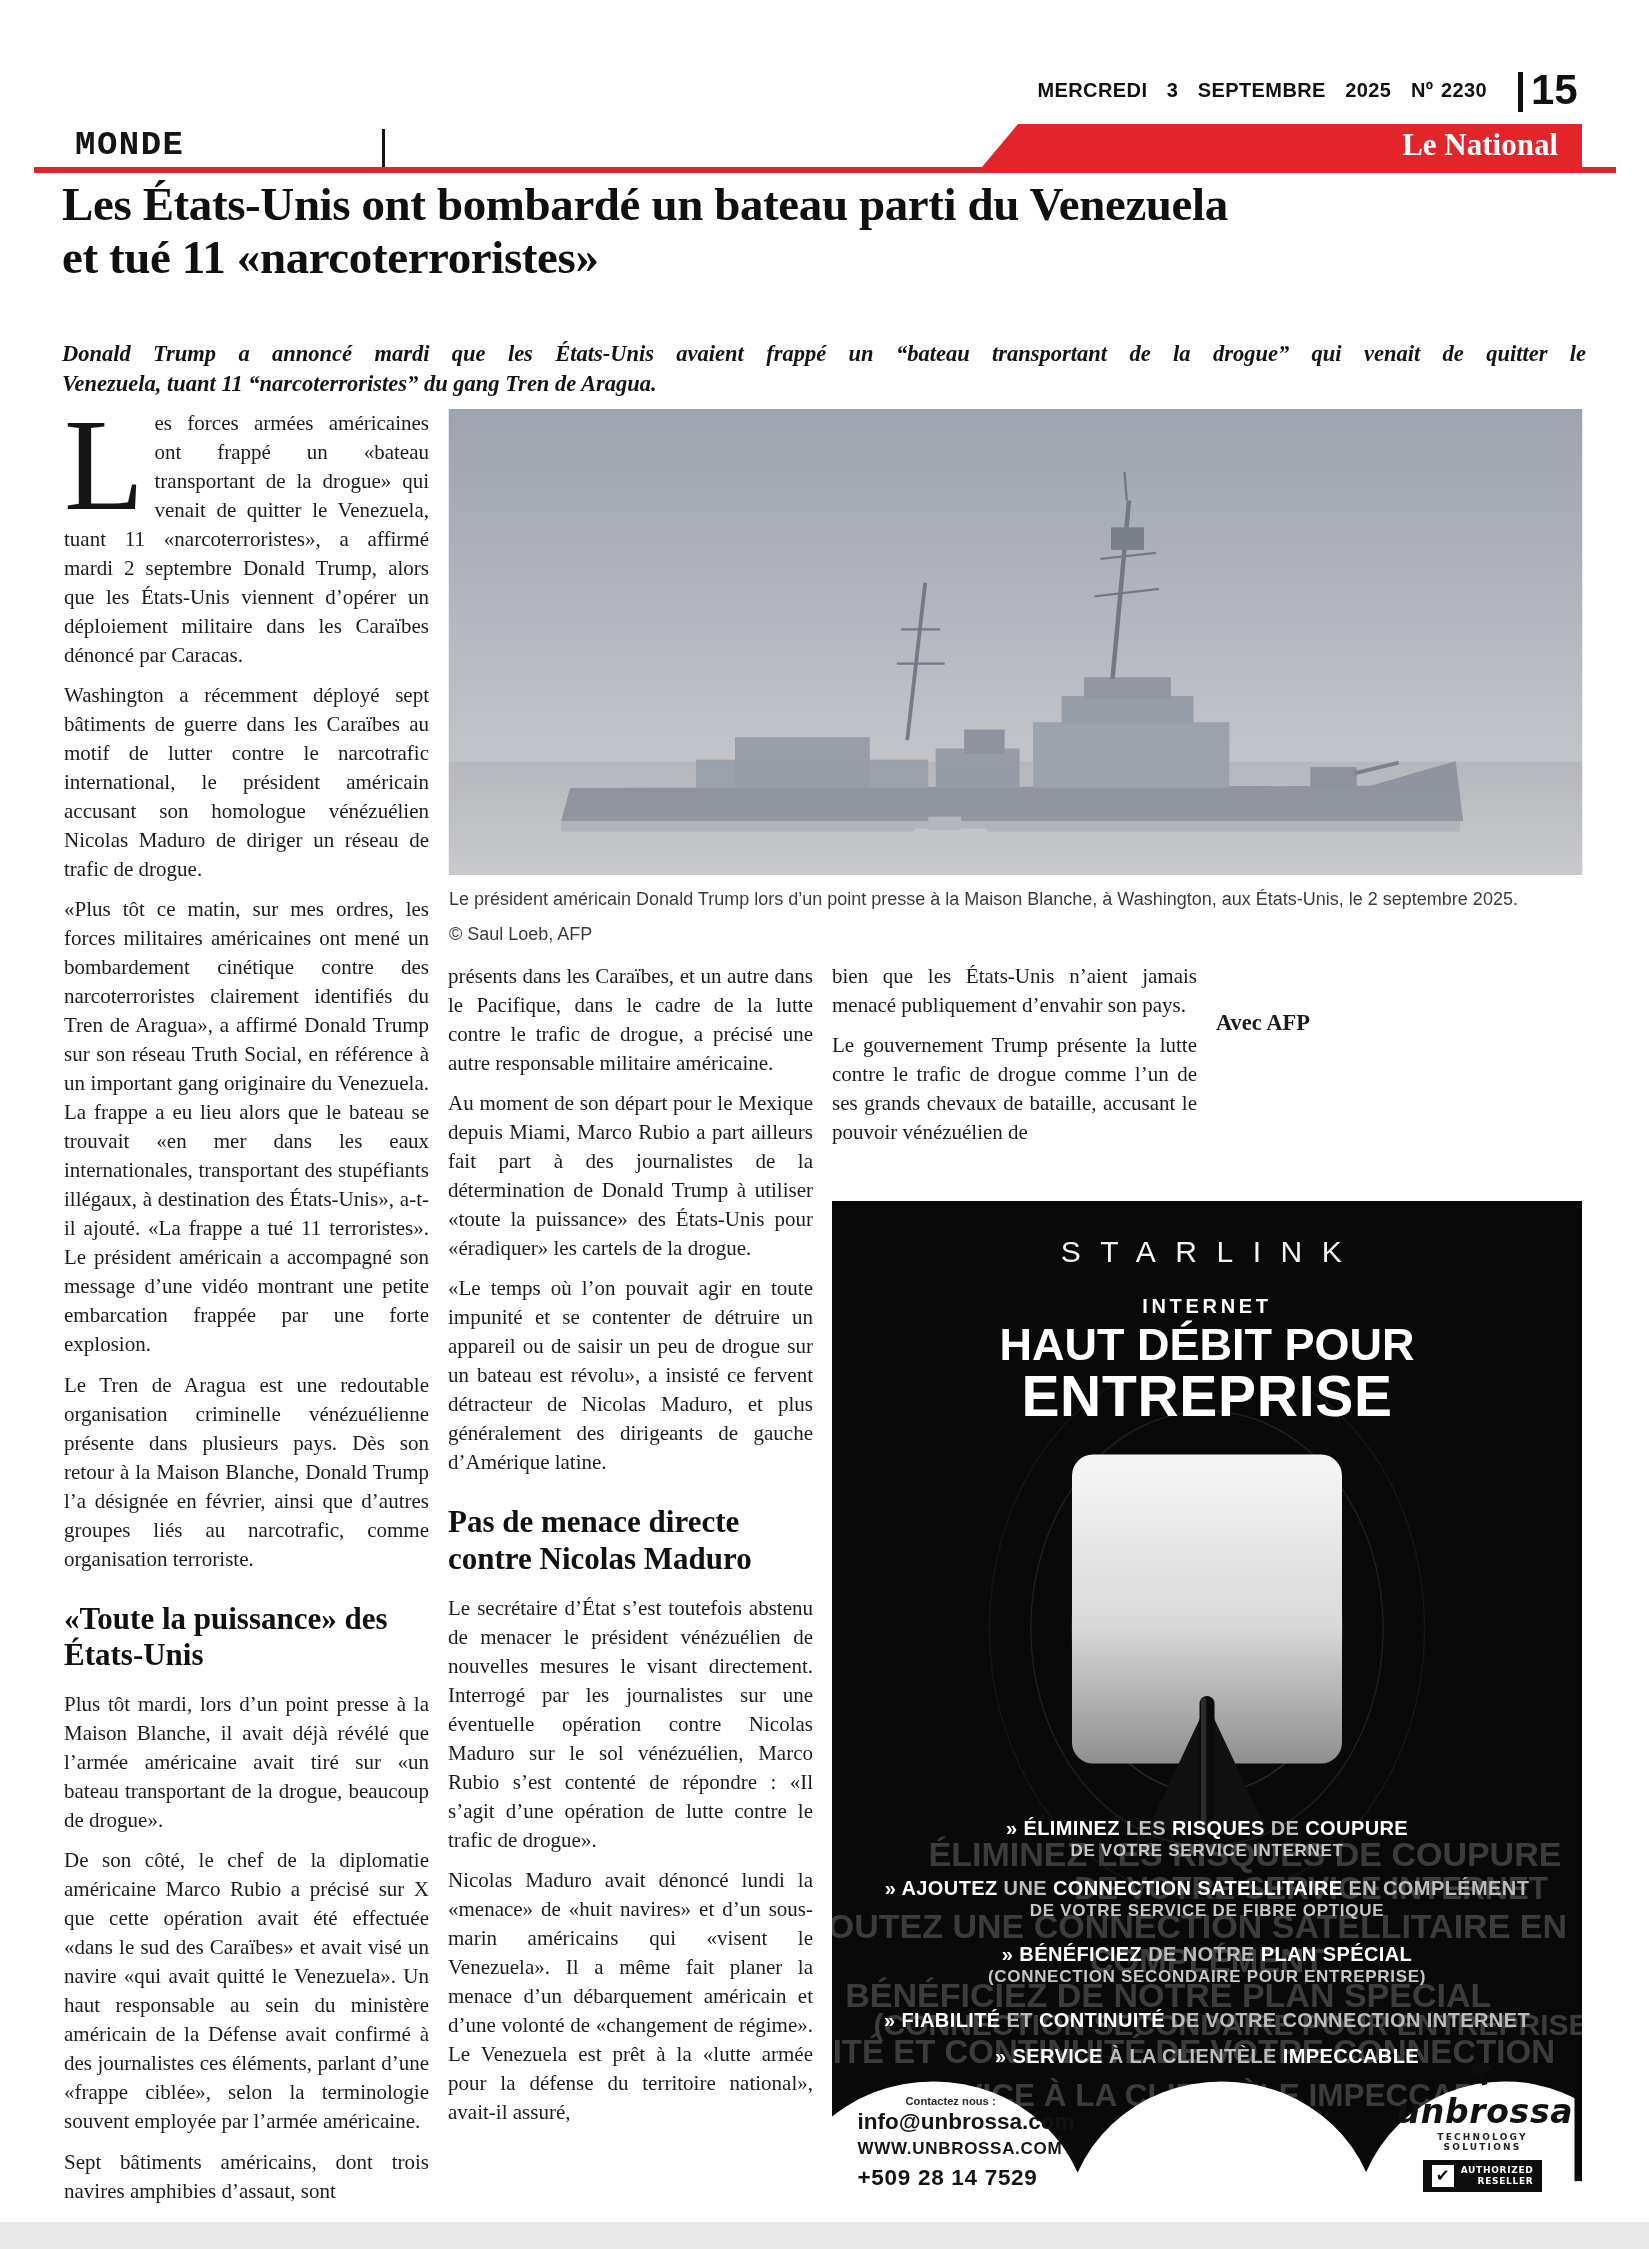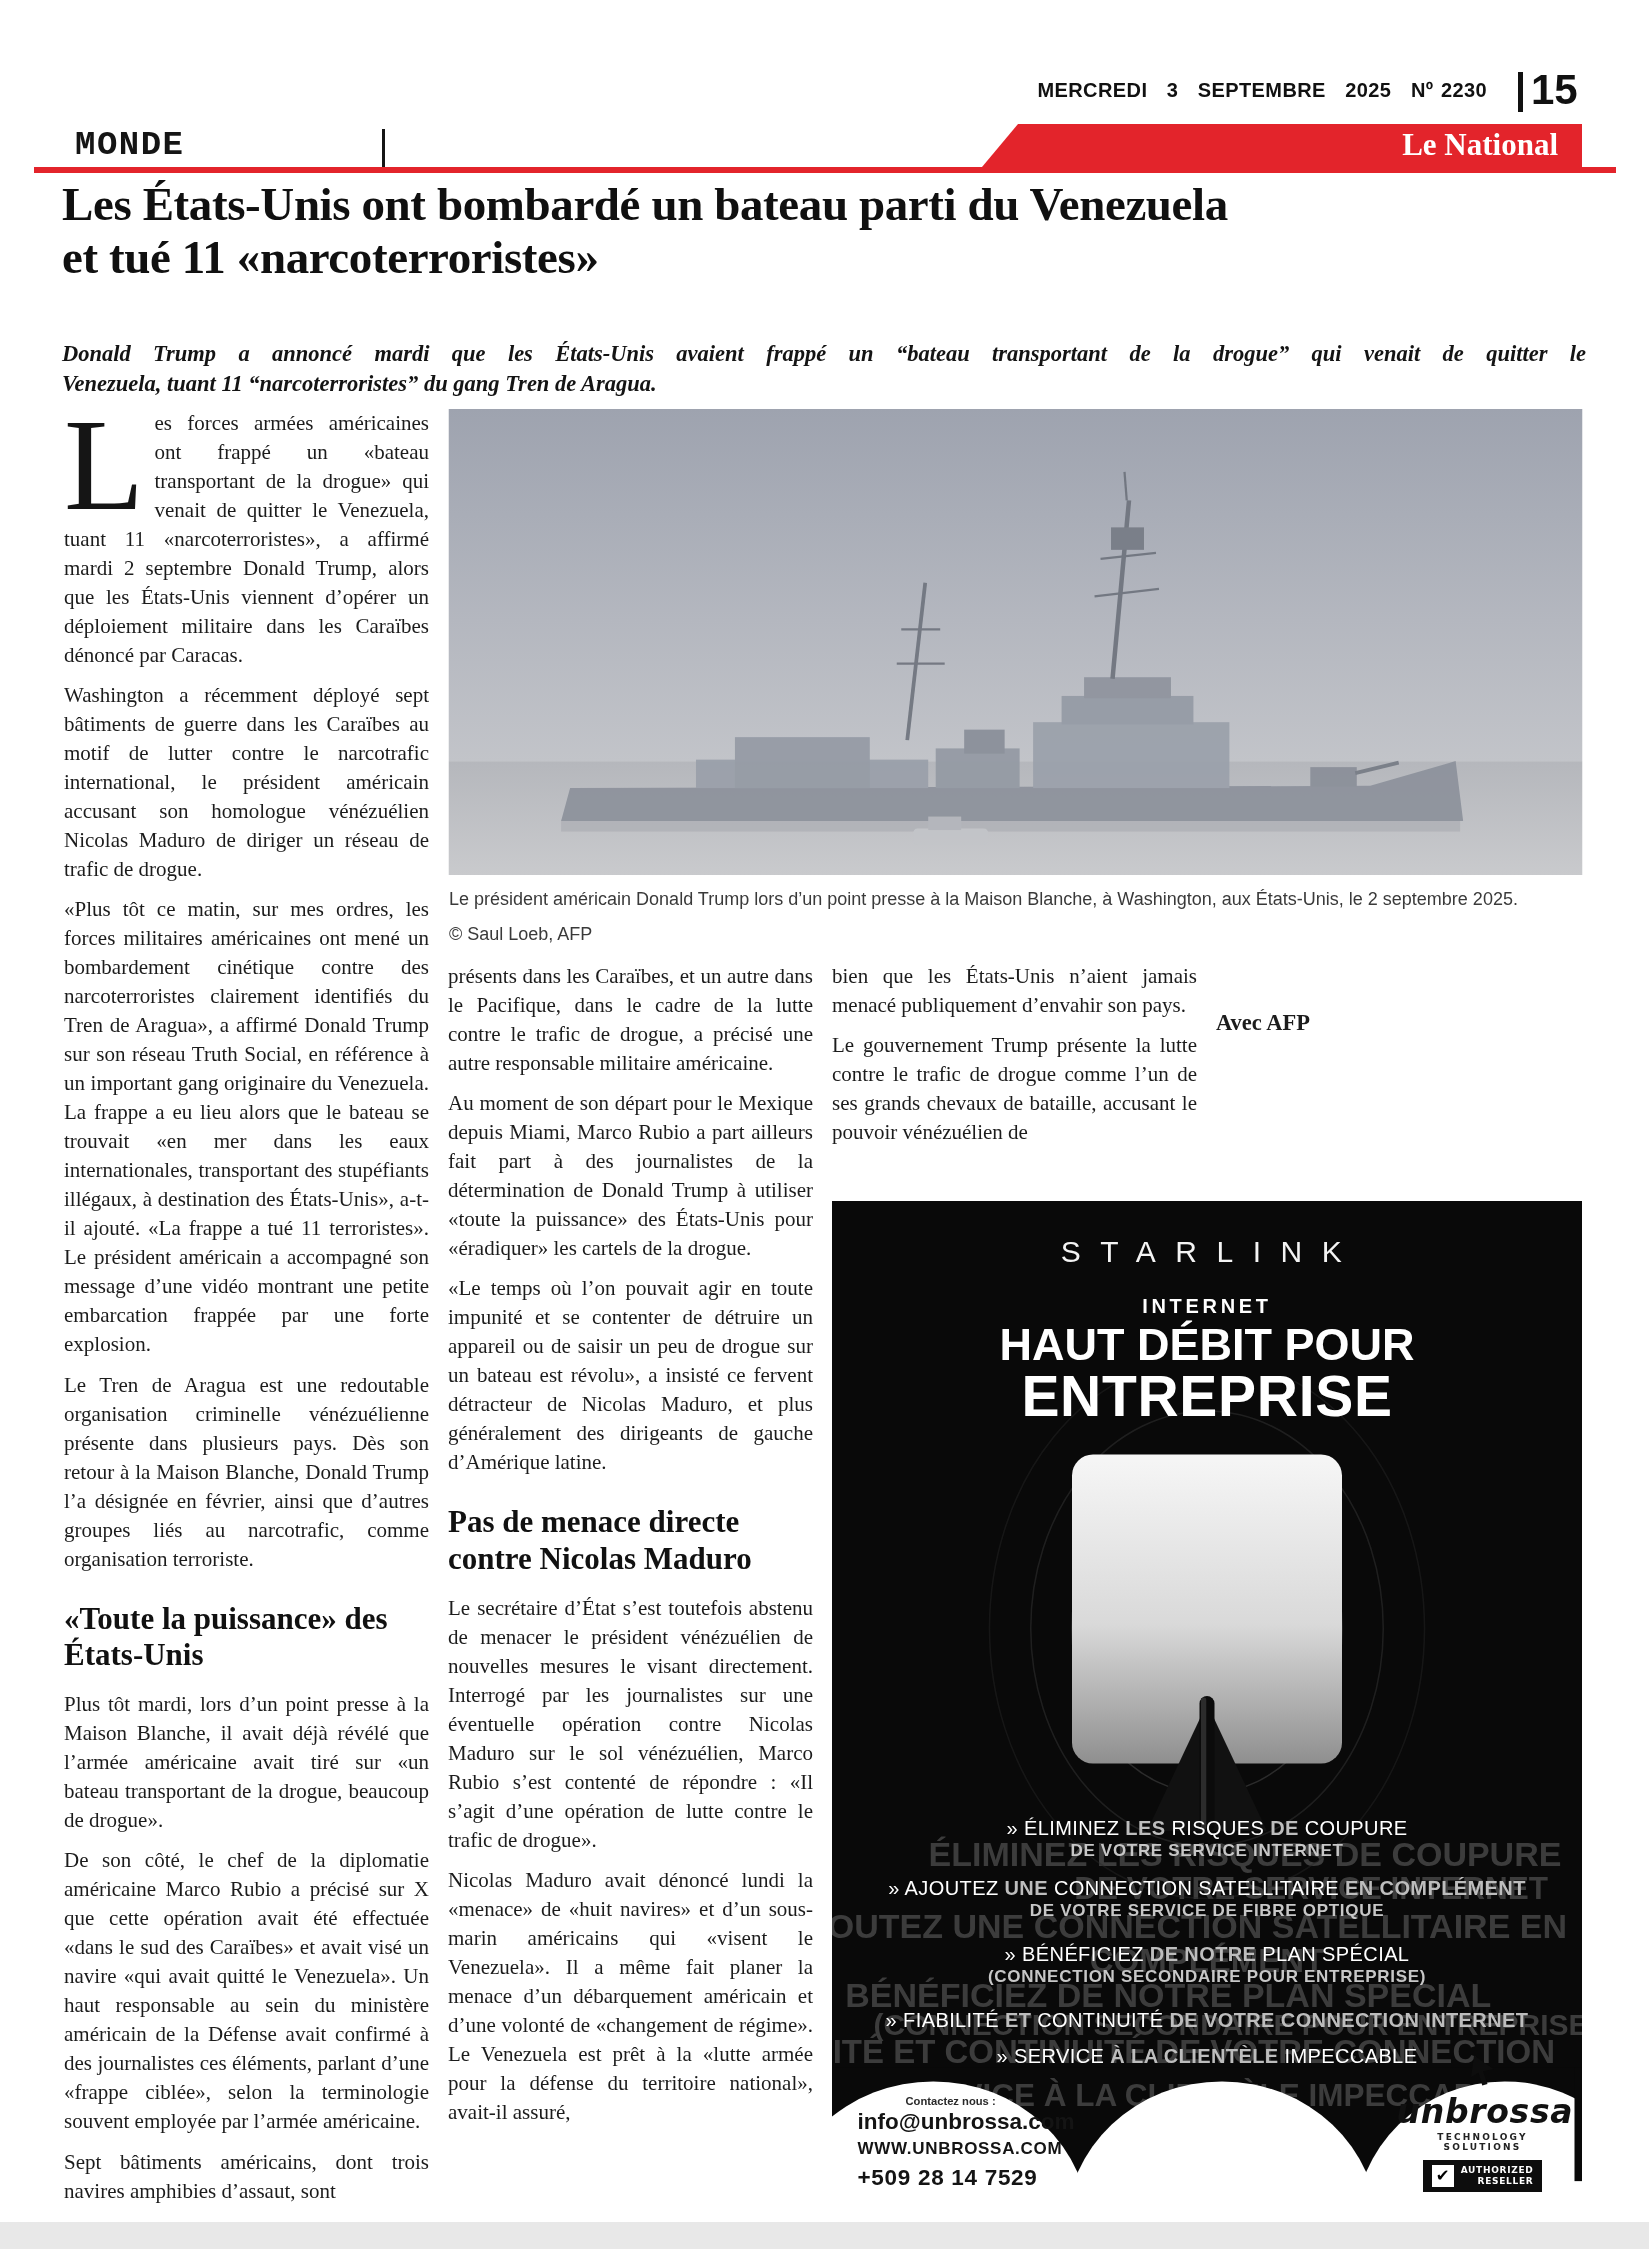--- a/index.html
+++ b/index.html
@@ -66,21 +66,21 @@
   .g1{top:669px;font-size:31.5px;transform:translateX(-28%);}
   .g2{top:706px;font-size:34px;transform:translateX(-54%);}
   .g3{top:741px;font-size:33px;transform:translateX(-50%);}
   .g4{top:775px;font-size:34px;transform:translateX(-56%);}
   .g5{top:807px;font-size:30px;transform:translateX(-46%);}
   .g6{top:832px;font-size:33px;transform:translateX(-58%);}
   .bullets{position:absolute;left:0;top:616px;width:100%;text-align:center;z-index:3;
            font-family:"Liberation Sans",sans-serif;}
   .bullet{margin-bottom:15px;}
   .bullet .main{font-size:20px;line-height:22.5px;letter-spacing:0.4px;white-space:nowrap;}
-  .sg-b{color:#ffffff;font-weight:400;}
+  .sg-b{color:#ffffff;font-weight:700;}
   .sg-l{color:#bdbdbd;font-weight:600;}
   .bullet .sub{font-size:17px;line-height:21px;color:#c7c7c7;font-weight:600;letter-spacing:0.7px;}
   .b1{margin-bottom:16.5px;} .b2{margin-bottom:22.5px;} .b3{margin-bottom:22.5px;} .b4{margin-bottom:13.5px;}
   .ad-wave{position:absolute;left:0;top:866px;z-index:4;}
   .ad-contact{position:absolute;left:25.5px;top:894px;z-index:5;font-family:"Liberation Sans",sans-serif;
               color:#141414;text-align:left;}
   .ad-contact .lbl{font-size:11.2px;font-weight:700;color:#2a2a2a;padding-left:48px;}
   .ad-contact .email{font-size:22.5px;font-weight:800;margin-top:1.5px;}
   .ad-contact .site{font-size:17px;font-weight:800;margin-top:4.5px;letter-spacing:0.7px;}
   .ad-contact .phone{font-size:22.5px;font-weight:800;margin-top:6px;letter-spacing:0.7px;}

